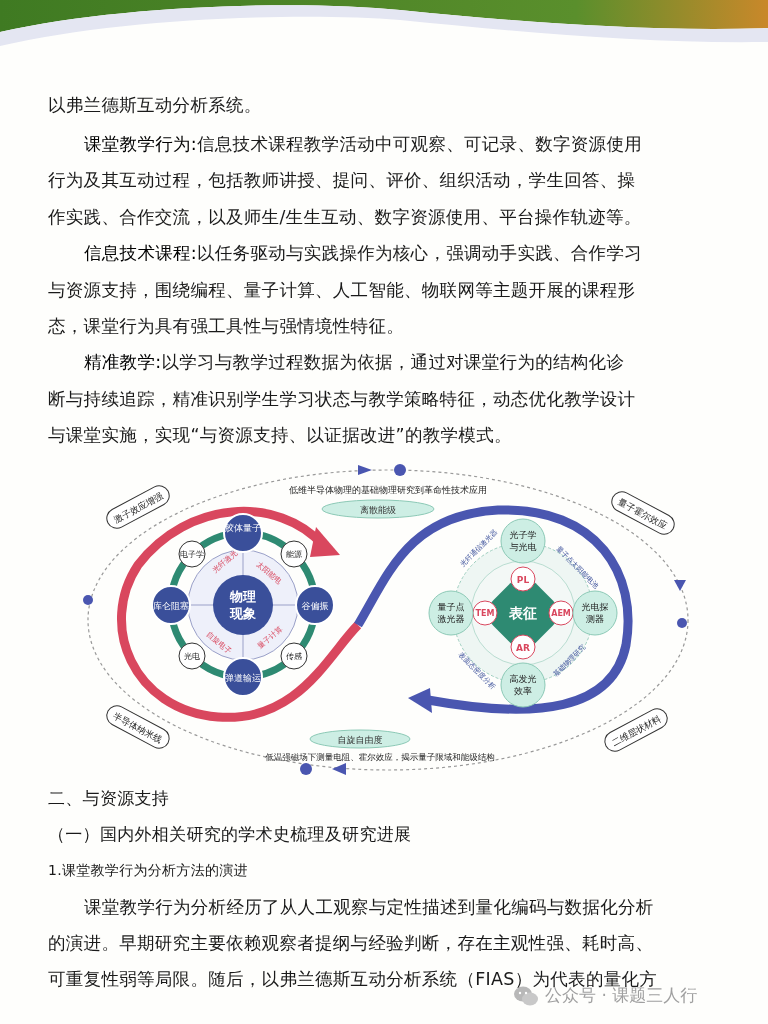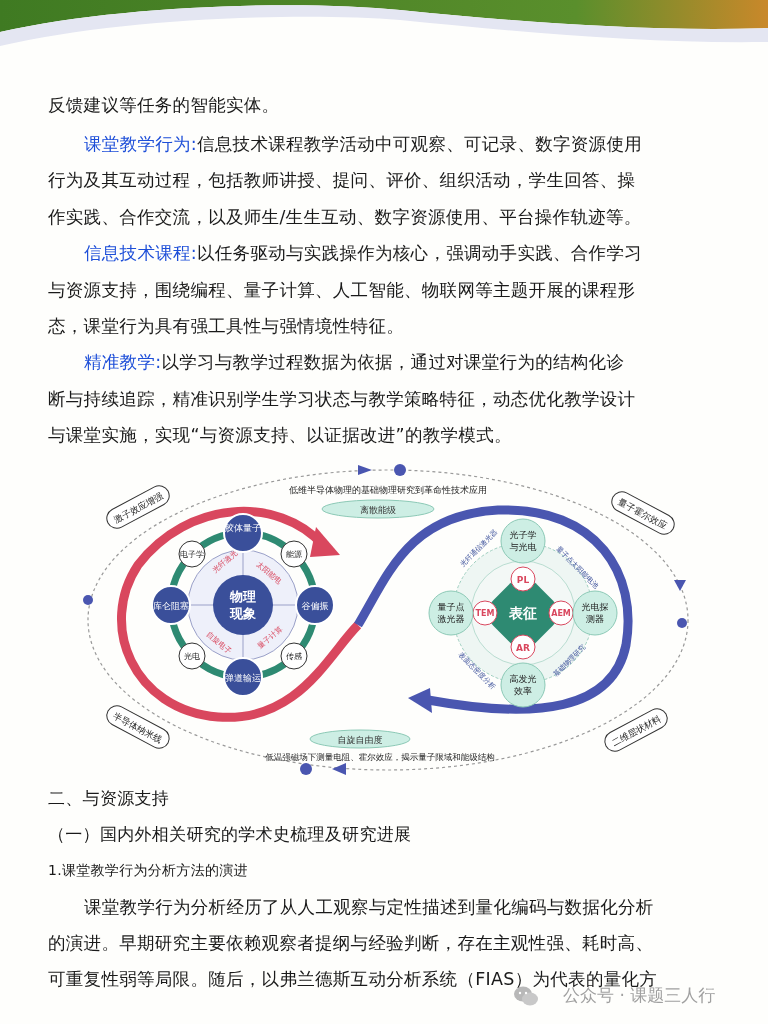--- a/index.html
+++ b/index.html
@@ -1,42 +1,42 @@
 <!DOCTYPE html>
 <html><head>
 <meta charset="utf-8">
 <style>
   html, body { margin:0; padding:0; }
   body { width:768px; height:1024px; overflow:hidden; background:#fefefc; position:relative;
          font-family:"DejaVu Sans","Liberation Sans",sans-serif; color:#1a1a1a; }
   .header-band { position:absolute; left:0; top:0; width:768px; height:60px; }
   .content { position:absolute; left:48px; top:0; width:680px; }
   .p { position:absolute; left:0; font-size:17.5px; line-height:20px; white-space:nowrap; letter-spacing:0.3px; }
-  .term { color:#1d4ed8; }
+  .term { color:#000000; }
   .diagram { position:absolute; left:78px; top:455px; width:620px; height:330px; }
-  .watermark { position:absolute; left:513px; top:984px; font-size:17px; color:#a0a0a0; white-space:nowrap; display:flex; align-items:center; gap:24px; }
+  .watermark { position:absolute; left:513px; top:984px; font-size:17px; color:#a0a0a0; white-space:nowrap; display:flex; align-items:center; gap:6px; }
   .svgtext { font-family:"DejaVu Sans","Liberation Sans",sans-serif; }
 </style>
 </head>
 <body>
 
 <svg class="header-band" viewBox="0 0 768 60" width="768" height="60">
   <defs>
     <linearGradient id="hg" x1="0" y1="0" x2="1" y2="0">
       <stop offset="0" stop-color="#3f7a22"></stop>
       <stop offset="0.75" stop-color="#5a8f2c"></stop>
       <stop offset="1" stop-color="#c9882a"></stop>
     </linearGradient>
   </defs>
   <path d="M0,0 L768,0 L768,28 C650,32 520,22 400,10 C300,0 120,5 0,32 Z" fill="url(#hg)"></path>
   <path d="M0,32 C120,5 300,0 400,10 C520,22 650,32 768,28 L768,42 C650,44 520,32 400,20 C300,12 120,18 0,46 Z" fill="#e4e6f2"></path>
 </svg>
 
 <div class="content">
-  <div class="p" style="top:95px">反馈建议等任务的智能实体。</div>
+  <div class="p" style="top:95px">以弗兰德斯互动分析系统。</div>
 
   <div class="p" style="top:134px; left:36px">
     <span class="term">课堂教学行为:</span><span>信息技术课程教学活动中可观察、可记录、数字资源使用</span>
   </div>
   <div class="p" style="top:170px">行为及其互动过程，包括教师讲授、提问、评价、组织活动，学生回答、操</div>
   <div class="p" style="top:207px">作实践、合作交流，以及师生/生生互动、数字资源使用、平台操作轨迹等。</div>
 
   <div class="p" style="top:243px; left:36px">
     <span class="term">信息技术课程:</span><span>以任务驱动与实践操作为核心，强调动手实践、合作学习</span>
   </div>

